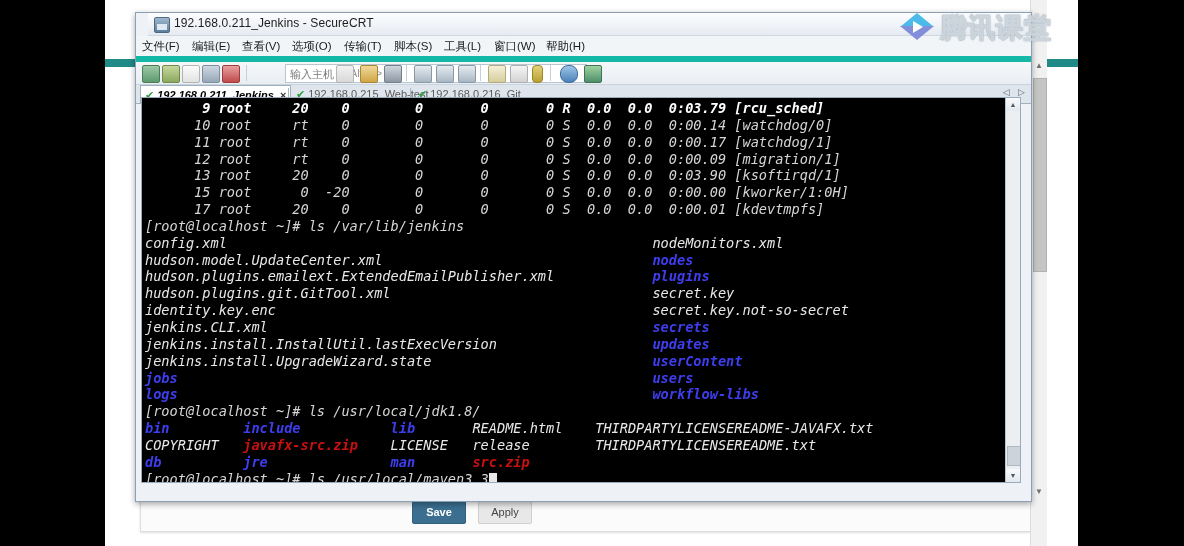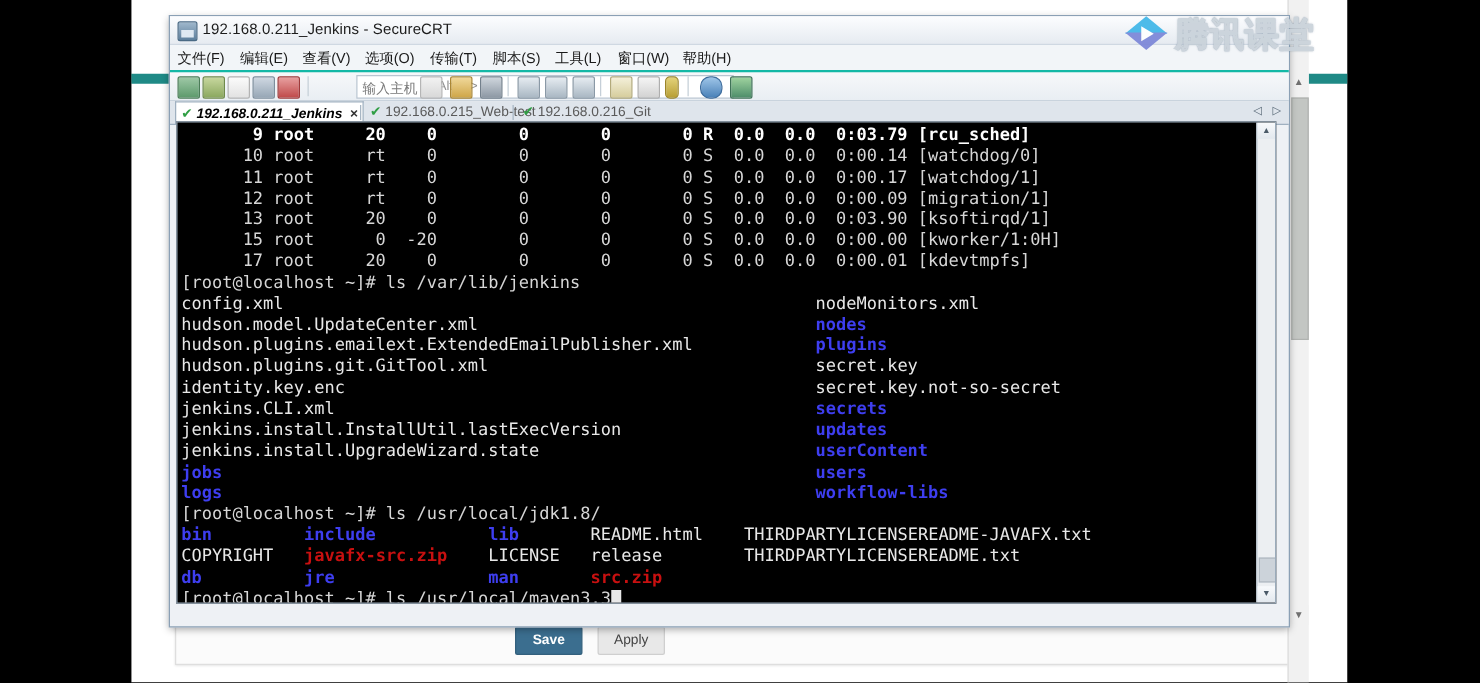--- a/index.html
+++ b/index.html
@@ -27,27 +27,27 @@
   #btn-save{position:absolute;left:412px;top:501px;width:52px;height:21px;background:#3b6e8f;color:#ffffff;font-size:11px;font-weight:bold;text-align:center;line-height:21px;border:1px solid #33607d;border-radius:2px;}
   #btn-apply{position:absolute;left:478px;top:501px;width:52px;height:21px;background:#e8e8e8;color:#444;font-size:11px;text-align:center;line-height:21px;border:1px solid #cfcfcf;border-radius:2px;}
 
   
   #crt{
     position:absolute;left:135px;top:12px;width:895px;height:488px;
     background:#eef1f5;border:1px solid #8ba0b5;
     box-shadow:0 2px 6px rgba(0,0,0,.35);
   }
   
-  #crt-title{position:relative;height:22px;background:linear-gradient(#fcfdff,#e6ebf1);border-bottom:1px solid #cfd8e2;}
+  #crt-title{position:relative;height:22px;background:linear-gradient(#fcfdff,#e6ebf1);border-bottom:1px solid #cfd8e2;margin-left:12px;}
   #crt-title .tb-icon{position:absolute;left:6px;top:4px;width:14px;height:14px;background:linear-gradient(#9fb7cc,#5d7f9c);border:1px solid #4a6a85;border-radius:2px;}
   #crt-title .tb-icon:after{content:"";position:absolute;left:2px;top:6px;width:10px;height:6px;background:#dfe9f2;}
   #crt-title .tb-text{position:absolute;left:26px;top:3px;font-size:12px;color:#1c1c1c;letter-spacing:.1px;}
 
   
-  #crt-menu{position:relative;height:20px;background:#f2f5f8;border-bottom:2px solid #14b8a6;}
+  #crt-menu{position:relative;height:20px;background:#f2f5f8;border-bottom:6px solid #14b8a6;}
   #crt-menu .mi{position:absolute;top:3px;font-size:11.5px;color:#1a1a1a;white-space:nowrap;}
 
   
   #crt-tool{position:relative;height:22px;background:linear-gradient(#f6f8fa,#e9eef3);border-bottom:1px solid #c9d3dd;}
   .tbtn{position:absolute;top:3px;width:16px;height:16px;border-radius:2px;}
   .tg{position:absolute;top:3px;width:1px;height:16px;background:#c5cfd8;}
   #host-box{position:absolute;left:149px;top:2px;width:300px;height:17px;background:#ffffff;border:1px solid #b9c5d1;}
   #host-box .hb-t{position:absolute;left:4px;top:2px;font-size:11px;color:#7a7a7a;}
   #host-box .hb-k{position:absolute;left:58px;top:2px;font-size:10.5px;color:#8f8f8f;}
 
@@ -60,21 +60,21 @@
   .tabsep{position:absolute;top:3px;width:1px;height:12px;background:#a8b6c4;}
   #tabnav{position:absolute;right:3px;top:2px;font-size:9px;color:#5a6a78;letter-spacing:3px;}
 
   
   #term{
     position:absolute;left:5px;top:84px;width:878px;height:384px;
     background:#000000;border:1px solid #9aabbb;overflow:hidden;
   }
   #term-inner{position:absolute;left:3px;top:2px;width:855px;
     font-family:"DejaVu Sans Mono","Liberation Mono",monospace;
-    font-size:13.6px;line-height:16.85px;color:#d6d6d6;white-space:pre;}
+    font-size:13.6px;line-height:16.85px;color:#d6d6d6;white-space:pre;font-style:italic;}
   .l-blue{color:#3e3ef0;font-weight:bold;}
   .l-red{color:#c81010;font-weight:bold;}
   .l-wht{color:#e8e8e8;}
   .bold{font-weight:bold;color:#ffffff;}
   .cursor{display:inline-block;width:8px;height:13px;background:#e8e8e8;vertical-align:-2px;}
 
   
   #term-sb{position:absolute;right:0px;top:0px;width:14px;height:100%;background:#eceff2;border-left:1px solid #b8c4ce;}
   #term-sb .a{position:absolute;left:0;width:14px;height:13px;background:linear-gradient(#f8fafc,#e2e8ee);color:#4a5a68;font-size:7px;text-align:center;line-height:13px;}
   #term-sb .a.up{top:0;}

